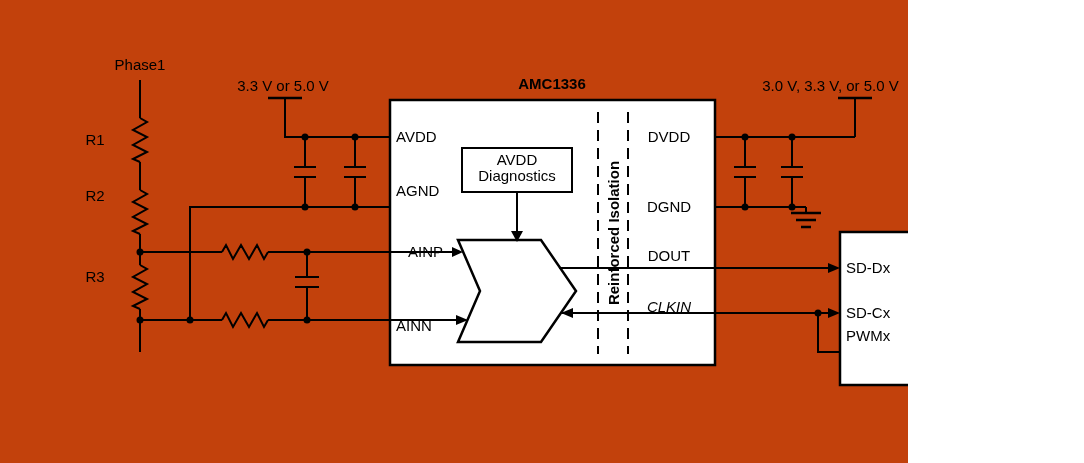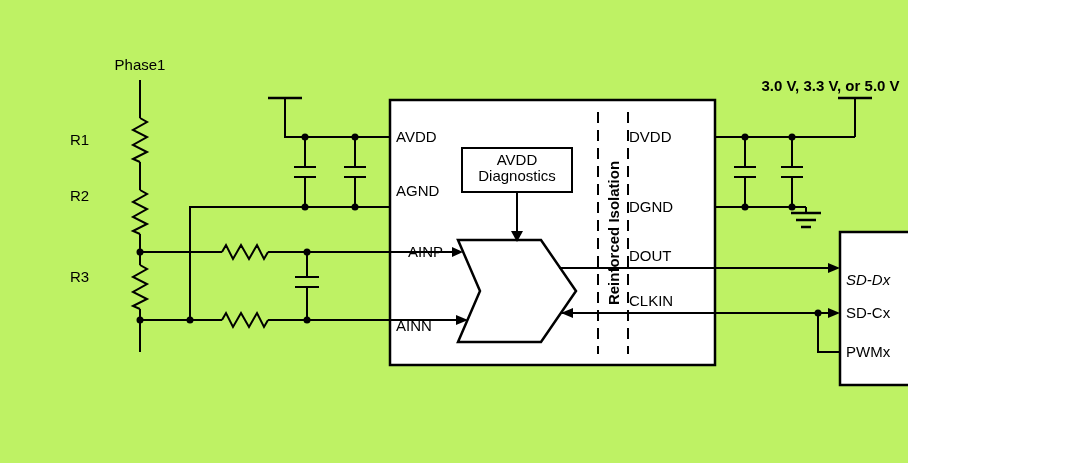--- a/index.html
+++ b/index.html
@@ -1,33 +1,33 @@
 <!DOCTYPE html>
 <html><head>
 <meta charset="utf-8">
 <style>
   html,body{margin:0;padding:0;background:#ffffff;}
   #canvas{
     position:relative;
     width:908px;height:463px;
-    background:#bef264;
+    background:#c2410c;
     font-family:"Liberation Sans", sans-serif;
     color:#000;
     overflow:hidden;
   }
   #schem{position:absolute;left:0;top:0;}
   .lbl{
     position:absolute;
     font-size:15px;line-height:16px;
     white-space:nowrap;
     color:#000;
   }
   .bold{font-weight:bold;}
   .ctr{text-align:center;}
-  .rgt{text-align:left;}
+  .rgt{text-align:center;}
   .stack span{display:block;}
   #iso-label{
     position:absolute;
     left:613px;top:233px;
     transform:translate(-50%,-50%) rotate(-90deg);
     font-size:15px;font-weight:bold;white-space:nowrap;
   }
 </style>
 </head>
 <body>
@@ -115,37 +115,39 @@
     </g>
   </svg>
 
   <div class="lbl ctr" style="left:90px;top:57px;width:100px;">Phase1</div>
 
   <div class="lbl rgt" style="left:70px;top:132px;width:50px;">R1</div>
   <div class="lbl rgt" style="left:70px;top:188px;width:50px;">R2</div>
   <div class="lbl rgt" style="left:70px;top:269px;width:50px;">R3</div>
 
 
-  <div class="lbl ctr" style="left:738px;top:78px;width:185px;font-weight:bold;">3.0 V, 3.3 V, or 5.0 V</div>
+  <div class="lbl ctr" style="left:213px;top:78px;width:140px;">3.3 V or 5.0 V</div>
+  <div class="lbl ctr" style="left:738px;top:78px;width:185px;">3.0 V, 3.3 V, or 5.0 V</div>
 
+  <div class="lbl ctr bold" style="left:452px;top:76px;width:200px;">AMC1336</div>
 
   <div class="lbl" style="left:396px;top:129px;">AVDD</div>
   <div class="lbl" style="left:396px;top:183px;">AGND</div>
   <div class="lbl" style="left:408px;top:244px;">AINP</div>
   <div class="lbl" style="left:396px;top:312px;margin-top:6px;">AINN</div>
 
   <div class="lbl rgt" style="left:629px;top:129px;width:80px;">DVDD</div>
   <div class="lbl rgt" style="left:629px;top:199px;width:80px;">DGND</div>
   <div class="lbl rgt" style="left:629px;top:248px;width:80px;">DOUT</div>
-  <div class="lbl rgt" style="left:629px;top:293px;width:80px;">CLKIN</div>
+  <div class="lbl rgt" style="left:629px;top:299px;width:80px;font-style:italic;">CLKIN</div>
 
   <div class="lbl ctr stack" style="left:462px;top:152px;width:110px;">
     <span>AVDD</span>
     <span>Diagnostics</span>
   </div>
 
   <div id="iso-label">Reinforced Isolation</div>
 
-  <div class="lbl" style="left:846px;top:272px;font-style:italic;">SD-Dx</div>
+  <div class="lbl" style="left:846px;top:260px;">SD-Dx</div>
   <div class="lbl" style="left:846px;top:305px;text-align:center;">SD-Cx</div>
-  <div class="lbl" style="left:846px;top:344px;">PWMx</div>
+  <div class="lbl" style="left:846px;top:328px;">PWMx</div>
 
 </div>
 
 </body></html>

